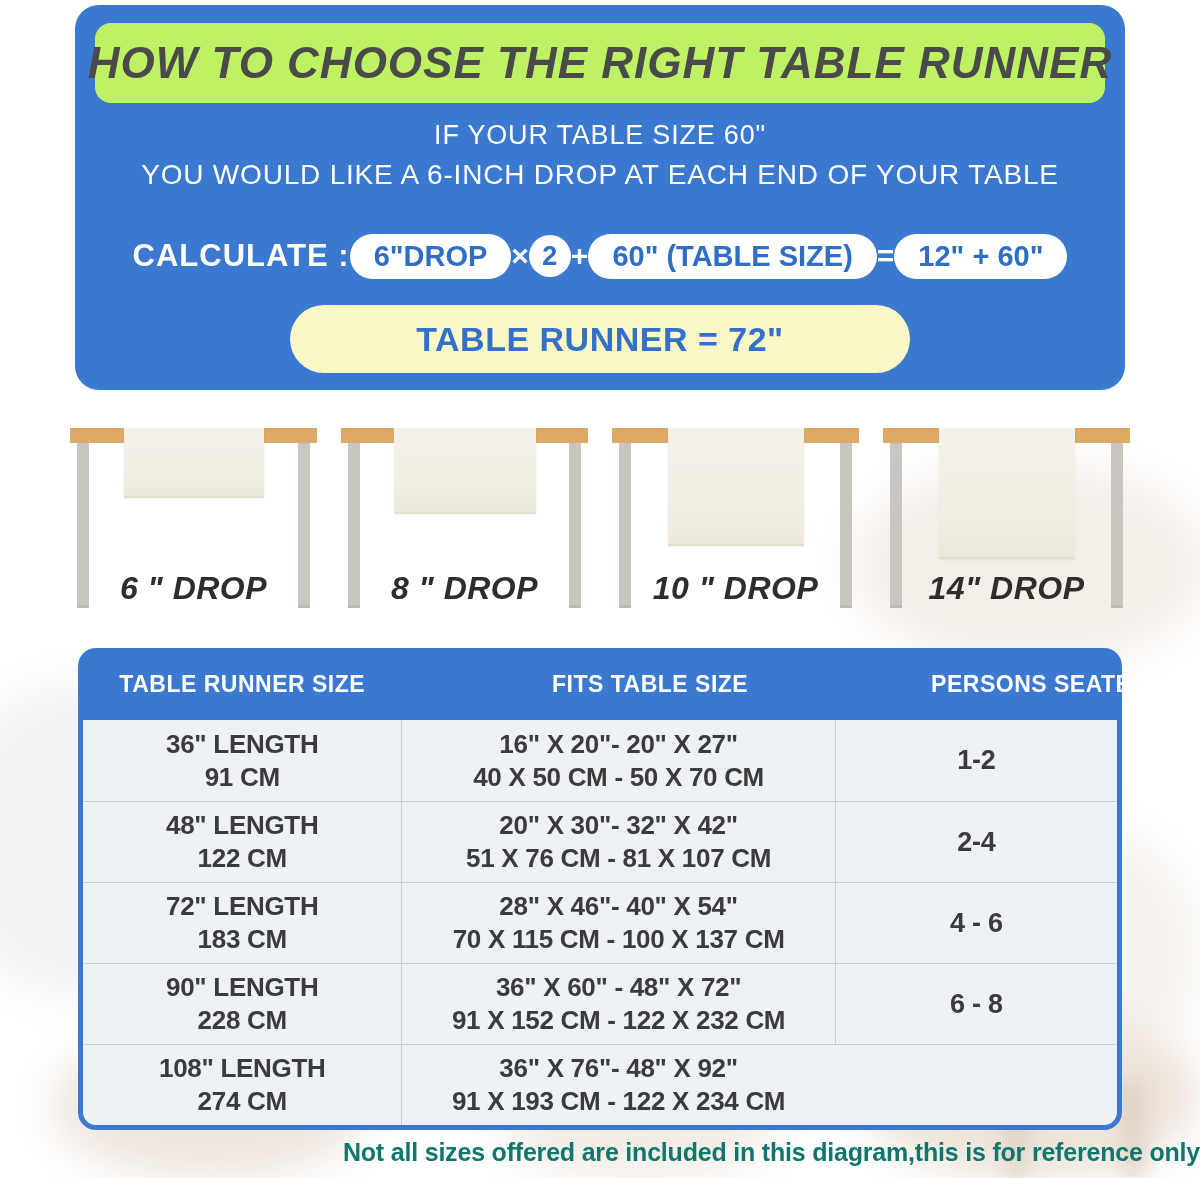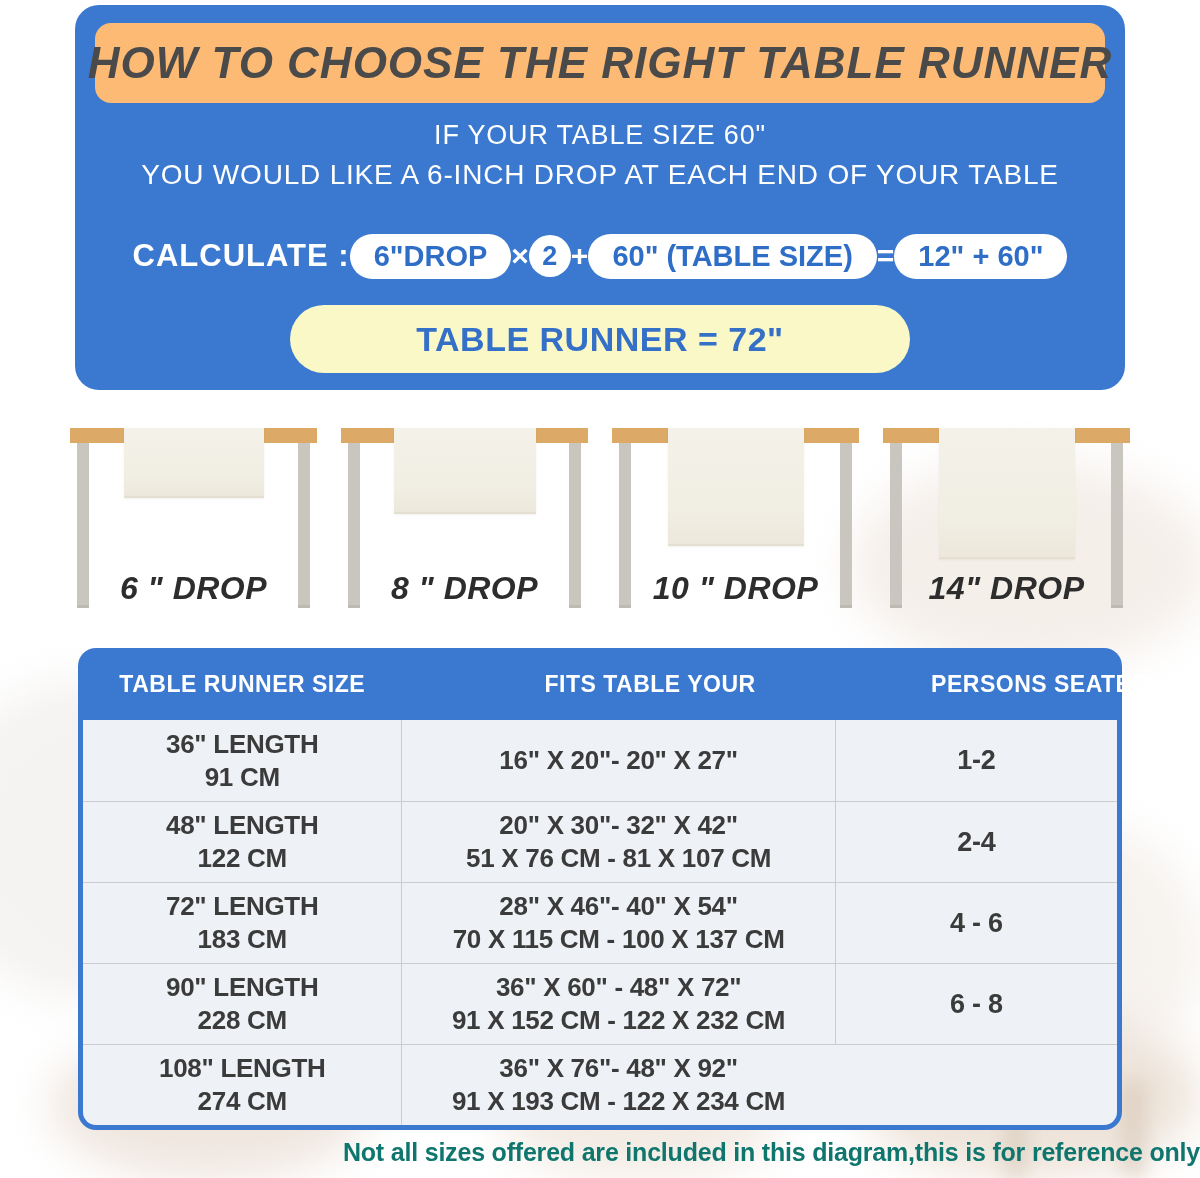--- a/index.html
+++ b/index.html
@@ -23,21 +23,21 @@
   .chair-strip{position:absolute;filter:blur(9px);z-index:0;background:rgba(214,196,180,.55);border-radius:8px;}
   .c1{left:1005px;top:1090px;width:22px;height:88px;}
   .c2{left:1120px;top:1080px;width:26px;height:98px;}
 
   
   .top-panel{
     position:absolute;left:75px;top:5px;width:1050px;height:385px;
     background:#3b79d0;border-radius:24px;z-index:1;box-sizing:border-box;
   }
   .title-box{
-    margin:18px 20px 0;height:80px;background:#fdba74;border-radius:16px;
+    margin:18px 20px 0;height:80px;background:#bef264;border-radius:16px;
     display:flex;align-items:center;justify-content:center;
   }
   .page-title{
     font-size:44px;font-weight:bold;font-style:italic;color:#4a4a4a;
     letter-spacing:1px;white-space:nowrap;
   }
   .sub{color:#ffffff;text-align:center;letter-spacing:.8px;}
   .sub1{margin-top:16px;font-size:27px;line-height:32px;}
   .sub2{margin-top:8px;font-size:28px;line-height:32px;}
   .calc-row{
@@ -175,33 +175,34 @@
       <div class="leg l"></div>
       <div class="leg r"></div>
       <div class="drop-label">14" DROP</div>
     </div>
 
   </div>
 
   <div class="size-panel">
     <div class="size-header grid-cols">
       <div class="hcell">TABLE RUNNER SIZE</div>
-      <div class="hcell">FITS TABLE YOUR</div>
+      <div class="hcell">FITS TABLE SIZE</div>
       <div class="hcell">PERSONS SEATED</div>
     </div>
 
     <div class="size-body">
 
       <div class="size-row grid-cols">
         <div class="cell">
           <span>36" LENGTH</span>
           <span>91 CM</span>
         </div>
         <div class="cell">
           <span>16" X 20"- 20" X 27"</span>
+          <span>40 X 50 CM - 50 X 70 CM</span>
         </div>
         <div class="cell persons">1-2</div>
       </div>
 
       <div class="size-row grid-cols">
         <div class="cell">
           <span>48" LENGTH</span>
           <span>122 CM</span>
         </div>
         <div class="cell">

